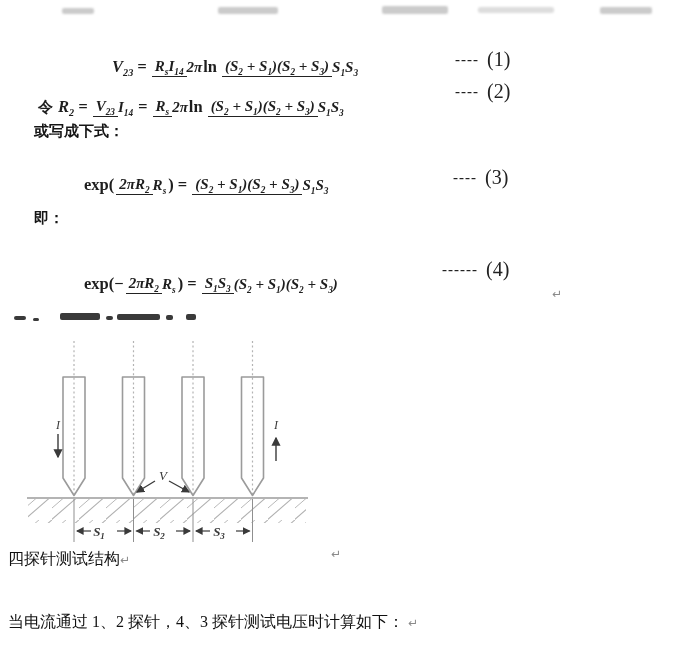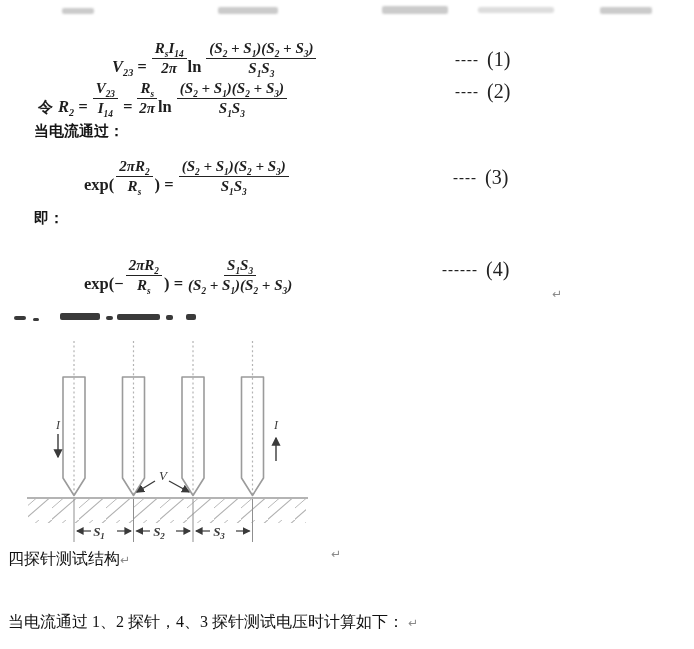--- a/index.html
+++ b/index.html
@@ -7,21 +7,21 @@
     width:694px;height:649px;position:relative;background:#ffffff;overflow:hidden;
     font-family:"Liberation Serif","DejaVu Serif",serif;
   }
   .abs{position:absolute;}
   
   .formula{
     display:flex;align-items:flex-end;gap:5px;
     font-size:16.5px;font-style:italic;font-weight:700;color:#1e1e1e;
   }
   .formula .rm{font-style:normal;}
-  .frac{display:inline-flex;flex-direction:column;align-items:center;text-align:center;
+  .frac{display:inline-flex;flex-direction:row;align-items:center;text-align:center;
         line-height:1.15;font-size:15px;font-style:italic;}
   .frac .num{border-bottom:1.5px solid #222;padding:0 3px 1px;}
   .frac .den{padding-top:1px;}
   sub{font-size:62%;line-height:0;}
   .eqnum{display:flex;align-items:center;gap:8px;color:#222;font-style:normal;}
   .eqnum .dashes{font-size:15px;letter-spacing:1px;font-weight:700;}
   .eqnum .lbl{font-size:20px;}
   
   .cnb{font-weight:700;font-size:15px;color:#151515;}
   .cn{font-size:16px;color:#111;}
@@ -75,21 +75,21 @@
   <span class="frac">
     <span class="num">(S<sub>2</sub> + S<sub>1</sub>)(S<sub>2</sub> + S<sub>3</sub>)</span>
     <span class="den">S<sub>1</sub>S<sub>3</sub></span>
   </span>
 </div>
 <div class="eqnum abs" style="left:455px;top:80px;">
   <span class="dashes">----</span>
   <span class="lbl">(2)</span>
 </div>
 
-<div class="cnb abs" style="left:34px;top:122px;">当电流通过：</div>
+<div class="cnb abs" style="left:34px;top:122px;">或写成下式：</div>
 
 <div class="formula abs" style="left:84px;top:153px;height:42px;">
   <span class="rm">exp(</span>
   <span class="frac" style="margin-left:-3px">
     <span class="num">2πR<sub>2</sub></span>
     <span class="den">R<sub>s</sub></span>
   </span>
   <span class="rm" style="margin-left:-3px">) =</span>
   <span class="frac">
     <span class="num">(S<sub>2</sub> + S<sub>1</sub>)(S<sub>2</sub> + S<sub>3</sub>)</span>

